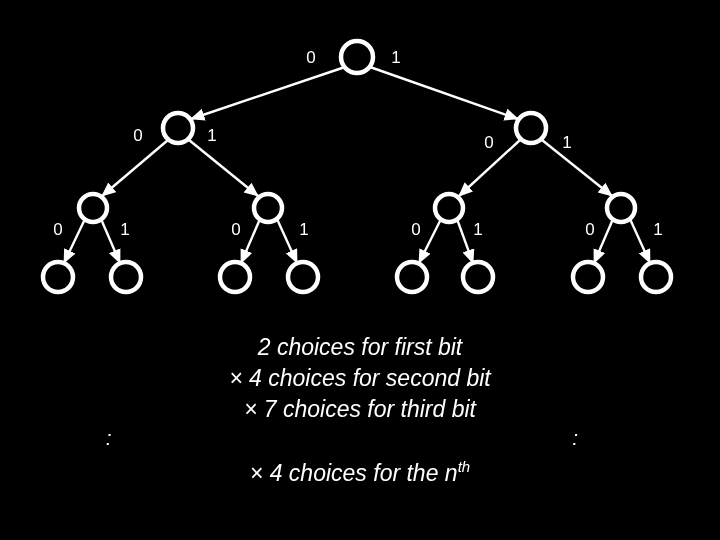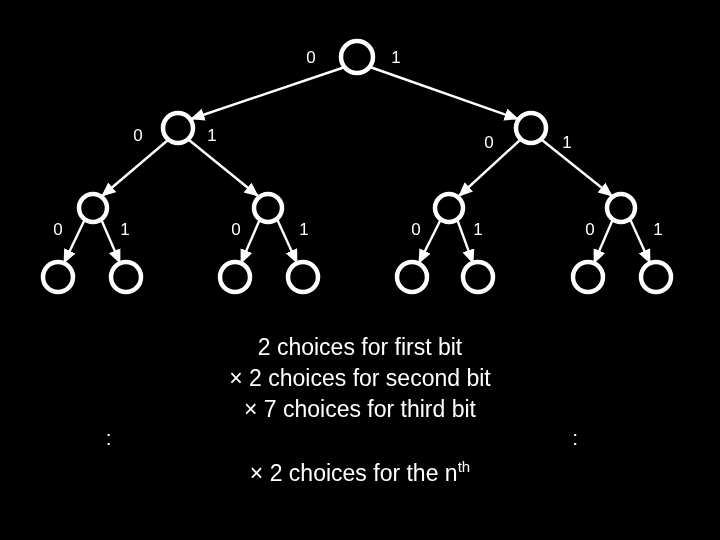--- a/index.html
+++ b/index.html
@@ -32,20 +32,21 @@
     top: 332px;
     width: 720px;
     text-align: center;
     color: #ffffff;
     font-size: 23px;
     line-height: 31px;
     font-family: "Liberation Sans", sans-serif;
   }
   .caption-line {
     white-space: pre;
+    font-style: italic;
   }
   .caption-dots {
     letter-spacing: 46px;
     padding-left: 10px;
     font-size: 21px;
     line-height: 26px;
   }
   .sup {
     font-size: 15px;
     vertical-align: super;
@@ -128,19 +129,19 @@
       <text class="edge-label" x="304" y="235">1</text>
       <text class="edge-label" x="416" y="235">0</text>
       <text class="edge-label" x="478" y="235">1</text>
       <text class="edge-label" x="590" y="235">0</text>
       <text class="edge-label" x="658" y="235">1</text>
     </g>
   </svg>
 
   <div class="caption-block">
     <div class="caption-line">2 choices for first bit</div>
-    <div class="caption-line">× 2 choices for second bit</div>
+    <div class="caption-line">× 4 choices for second bit</div>
     <div class="caption-line">× 7 choices for third bit</div>
     <div class="caption-line caption-dots">:        :</div>
-    <div class="caption-line"><span>× 2 choices for the n</span><span class="sup">th</span></div>
+    <div class="caption-line"><span>× 4 choices for the n</span><span class="sup">th</span></div>
   </div>
 
 </div>
 
 </body></html>

